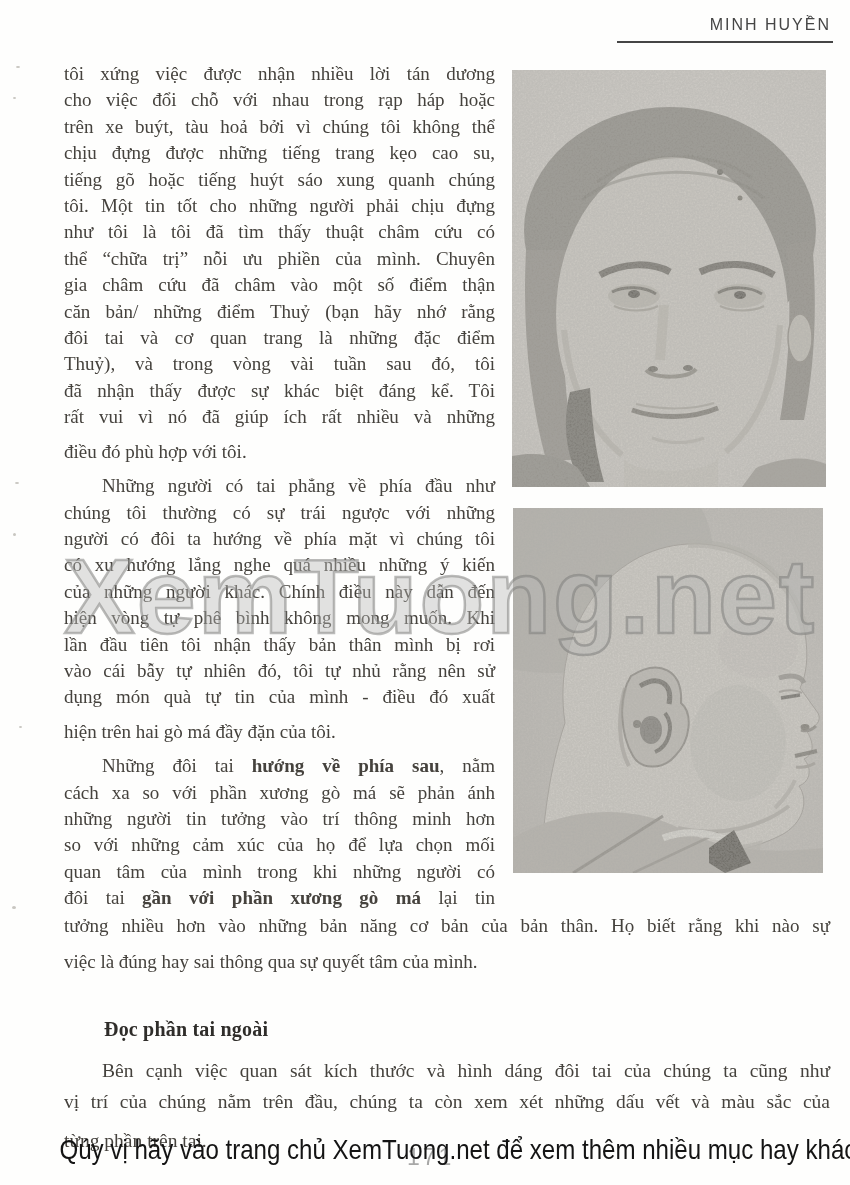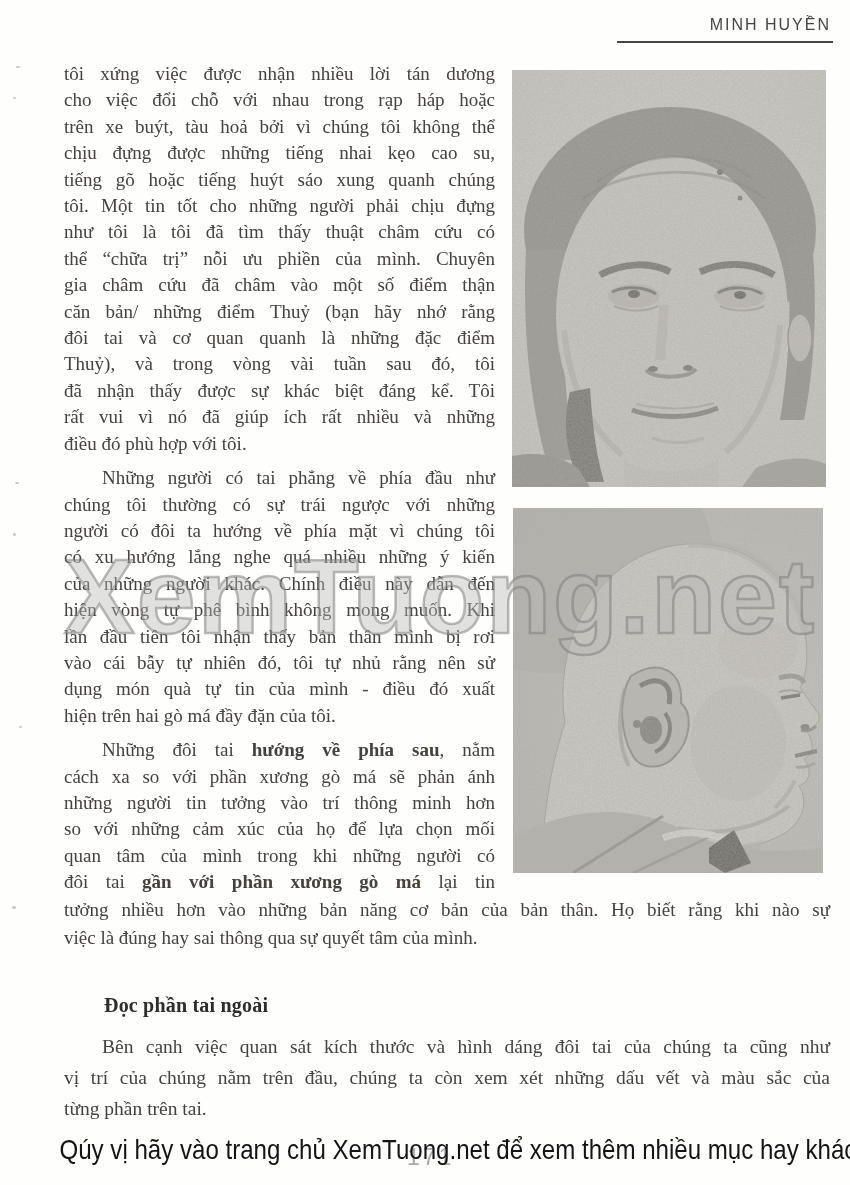--- a/index.html
+++ b/index.html
@@ -15,21 +15,21 @@
     letter-spacing:2px;color:#454545;
   }
   .head-rule{position:absolute;top:41px;left:617px;width:216px;height:2px;background:#454545;z-index:2;}
   
   .article{position:absolute;left:64px;top:61px;width:766px;z-index:2;font-size:19px;}
   .para{width:766px;}
   .para.narrow{width:431px;}
   .line{line-height:26.4px;text-align:justify;text-align-last:justify;}
   .para.wide .line{line-height:28px;}
   .para.wide-lg .line{line-height:31px;font-size:19.5px;}
-  .line.last{text-align-last:left;}
+  .line.last{text-align-last:left;margin-top:8px;}
   .line.indent{text-indent:38px;}
   .b{font-weight:700;}
   .gap-sm{margin-top:8px;}
   .gap-md{margin-top:14px;}
   .heading{margin:42px 0 0 40px;font-size:20px;font-weight:700;color:var(--heading-ink,#2f2d2a);letter-spacing:.2px;}
   
   .photo{position:absolute;overflow:hidden;z-index:1;}
   .photo-1{left:512px;top:70px;width:314px;height:417px;}
   .photo-2{left:513px;top:508px;width:310px;height:365px;}
   .photo svg{display:block;width:100%;height:100%;}
@@ -174,28 +174,28 @@
       <path d="M196,340 L221,322 L238,355 L212,365 L196,355 Z" fill="#57554e"></path>
       <rect width="310" height="365" filter="url(#g2)" opacity="0.5"></rect>
     </svg>
   </div>
 
   <div class="article">
       <div class="para narrow">
         <div class="line"><span>tôi xứng việc được nhận nhiều lời tán dương</span></div>
         <div class="line"><span>cho việc đổi chỗ với nhau trong rạp háp hoặc</span></div>
         <div class="line"><span>trên xe buýt, tàu hoả bởi vì chúng tôi không thể</span></div>
-        <div class="line"><span>chịu đựng được những tiếng nhai kẹo cao su,</span></div>
+        <div class="line"><span>chịu đựng được những tiếng trang kẹo cao su,</span></div>
         <div class="line"><span>tiếng gõ hoặc tiếng huýt sáo xung quanh chúng</span></div>
         <div class="line"><span>tôi. Một tin tốt cho những người phải chịu đựng</span></div>
         <div class="line"><span>như tôi là tôi đã tìm thấy thuật châm cứu có</span></div>
         <div class="line"><span>thể “chữa trị” nỗi ưu phiền của mình. Chuyên</span></div>
         <div class="line"><span>gia châm cứu đã châm vào một số điểm thận</span></div>
         <div class="line"><span>căn bản/ những điểm Thuỷ (bạn hãy nhớ rằng</span></div>
-        <div class="line"><span>đôi tai và cơ quan quanh là những đặc điểm</span></div>
+        <div class="line"><span>đôi tai và cơ quan trang là những đặc điểm</span></div>
         <div class="line"><span>Thuỷ), và trong vòng vài tuần sau đó, tôi</span></div>
         <div class="line"><span>đã nhận thấy được sự khác biệt đáng kể. Tôi</span></div>
         <div class="line"><span>rất vui vì nó đã giúp ích rất nhiều và những</span></div>
         <div class="line last"><span>điều đó phù hợp với tôi.</span></div>
       </div>
       <div class="para narrow gap-sm">
         <div class="line indent"><span>Những người có tai phẳng về phía đầu như</span></div>
         <div class="line"><span>chúng tôi thường có sự trái ngược với những</span></div>
         <div class="line"><span>người có đôi ta hướng về phía mặt vì chúng tôi</span></div>
         <div class="line"><span>có xu hướng lắng nghe quá nhiều những ý kiến</span></div>

